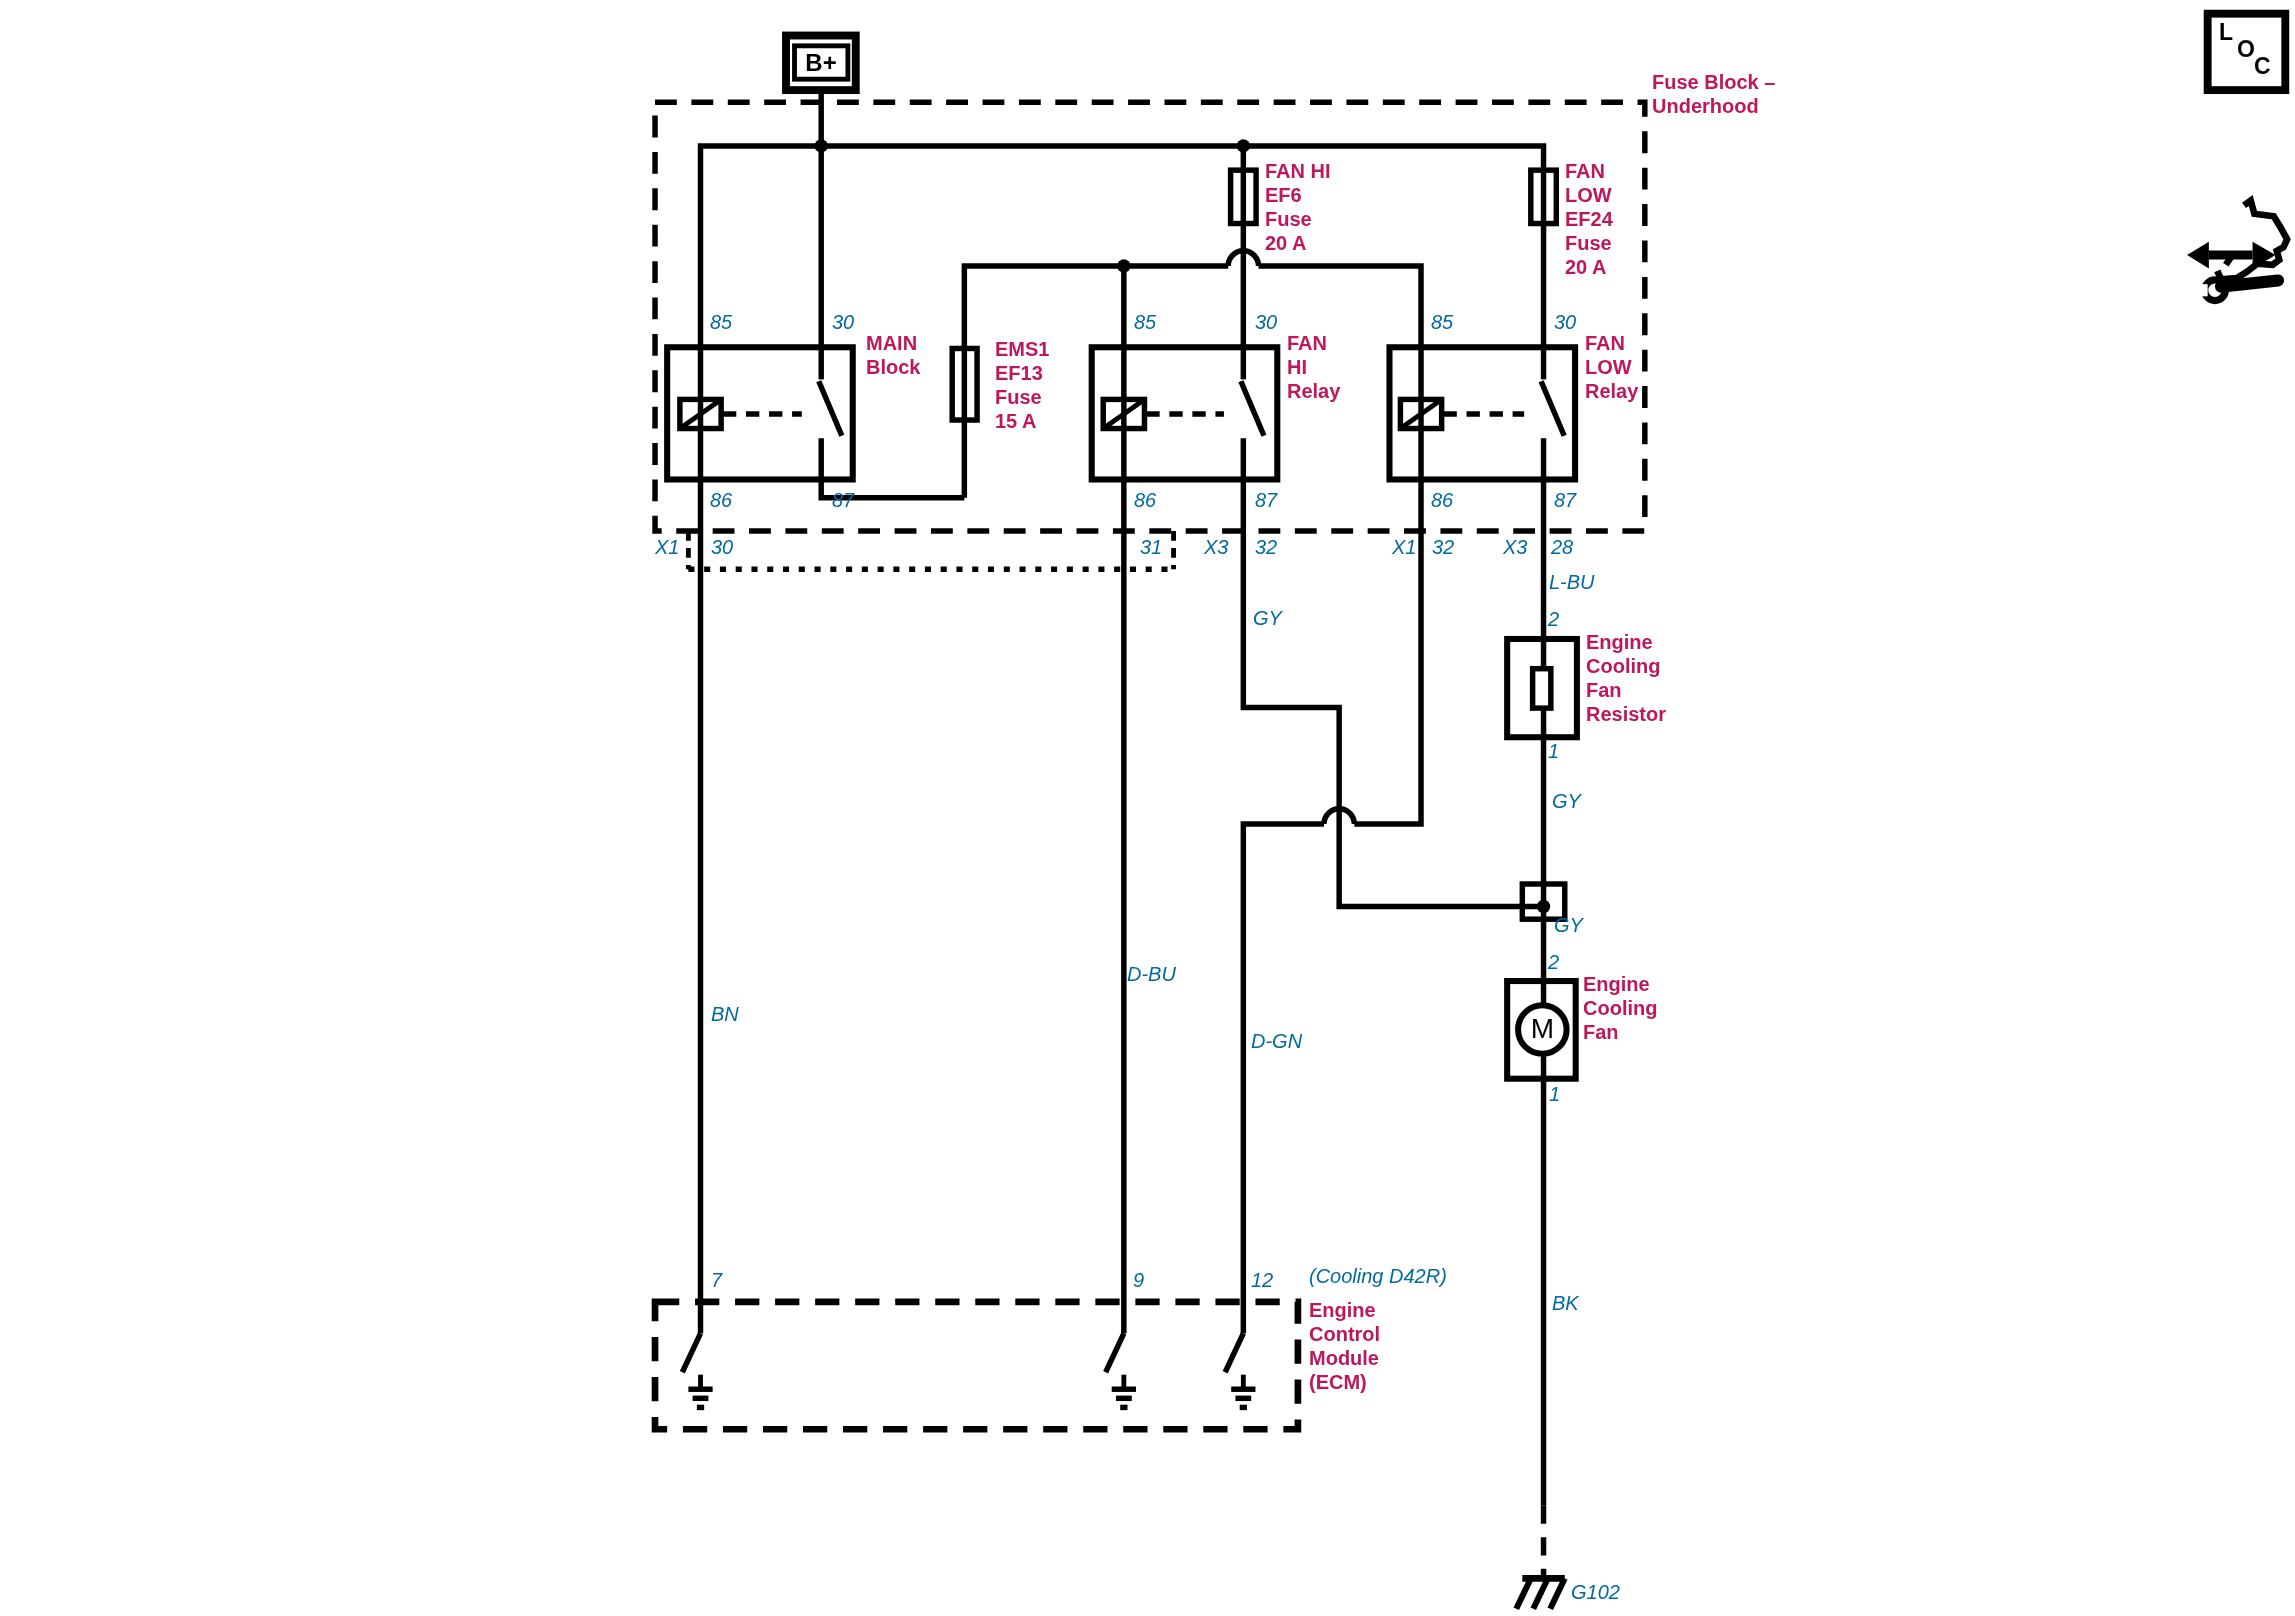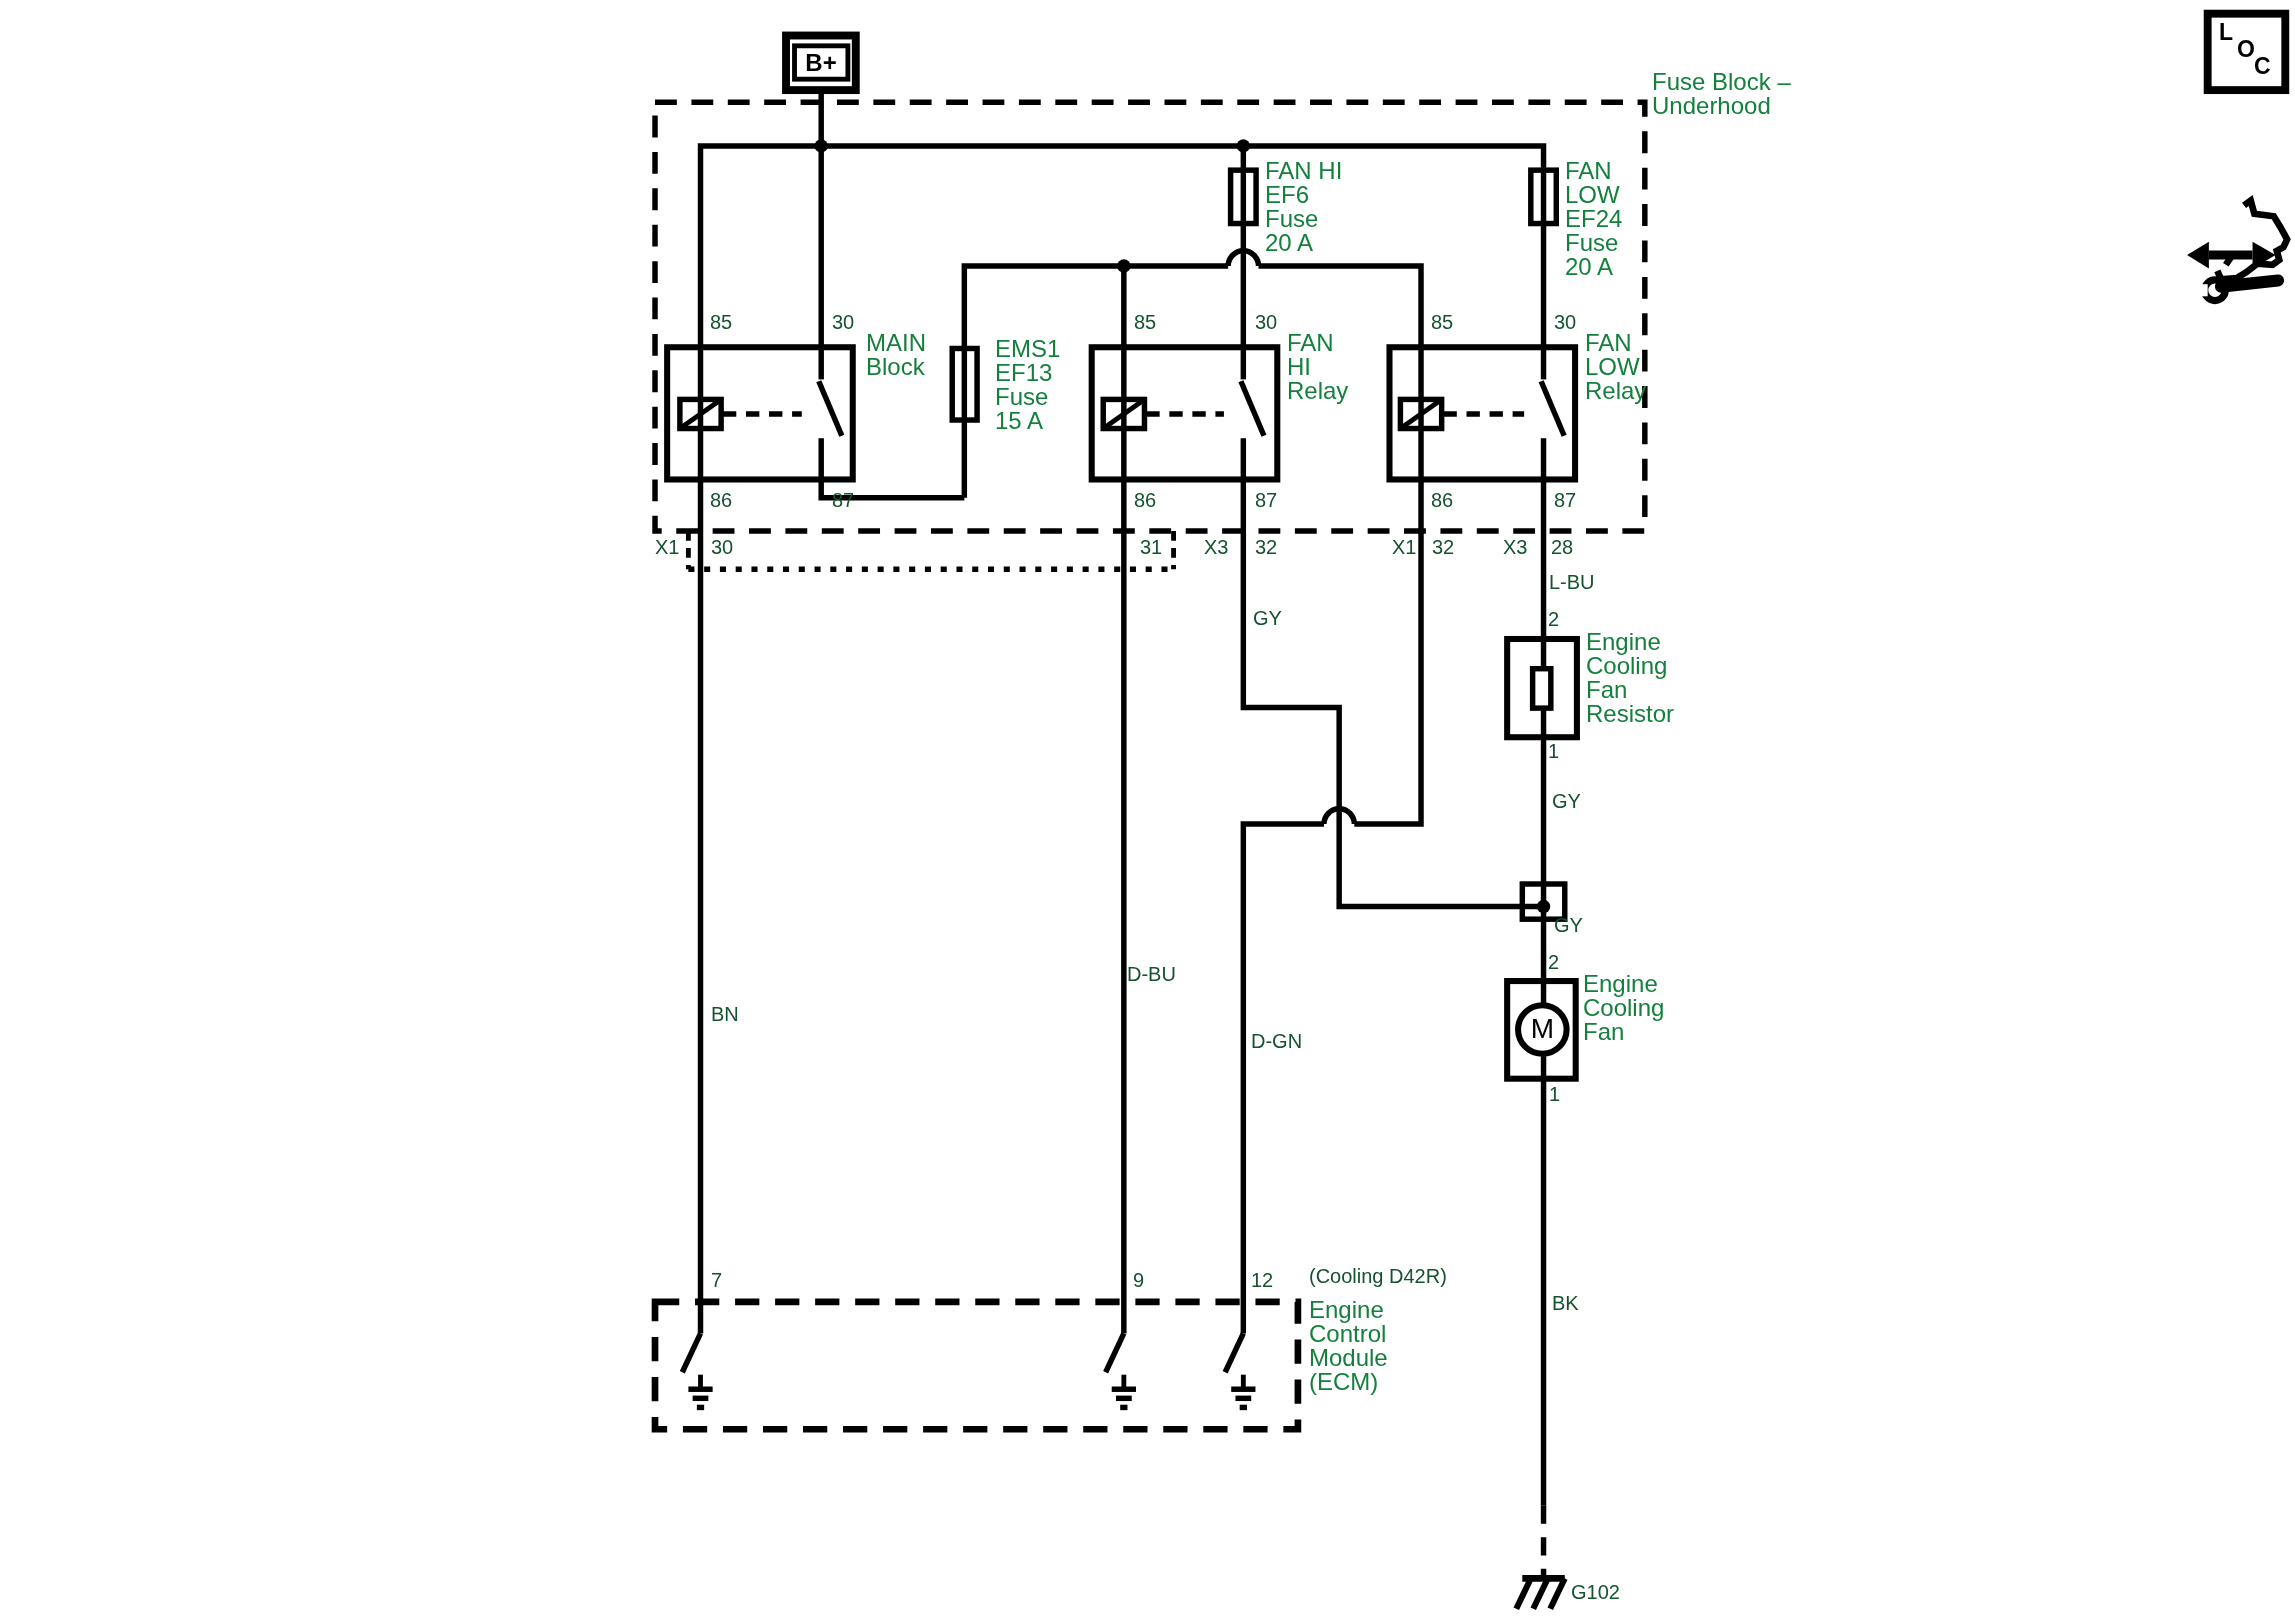--- a/index.html
+++ b/index.html
@@ -1,20 +1,20 @@
 <!DOCTYPE html>
 <html style="font-size:9.7px"><head>
 <meta charset="utf-8">
 <style>
   html,body{margin:0;padding:0;background:#ffffff;}
   .stage{position:relative;width:2295px;height:1617px;background:#ffffff;
          font-family:"Liberation Sans", sans-serif;color:#000;overflow:hidden;}
   .stage svg{position:absolute;left:0;top:0;}
-  .lbl{position:absolute;white-space:pre-line;font-size:24px;line-height:24px;color:#15803d;}
-  .pin{position:absolute;font-size:20px;line-height:22px;color:#14532d;}
+  .lbl{position:absolute;white-space:pre-line;font-size:20px;line-height:24px;color:#be185d;font-weight:bold;}
+  .pin{position:absolute;font-size:20px;line-height:22px;color:#0369a1;font-style:italic;}
   .bplus{position:absolute;left:786px;top:35px;width:70px;height:55px;
          display:flex;align-items:center;justify-content:center;
          font-size:24px;font-weight:bold;}
   .motor-m{position:absolute;left:1518px;top:1014px;width:49px;height:30px;
          display:flex;align-items:center;justify-content:center;font-size:28px;}
   .loc-letter{position:absolute;font-size:23px;font-weight:600;line-height:23px;}
 </style>
 </head>
 <body>
 

